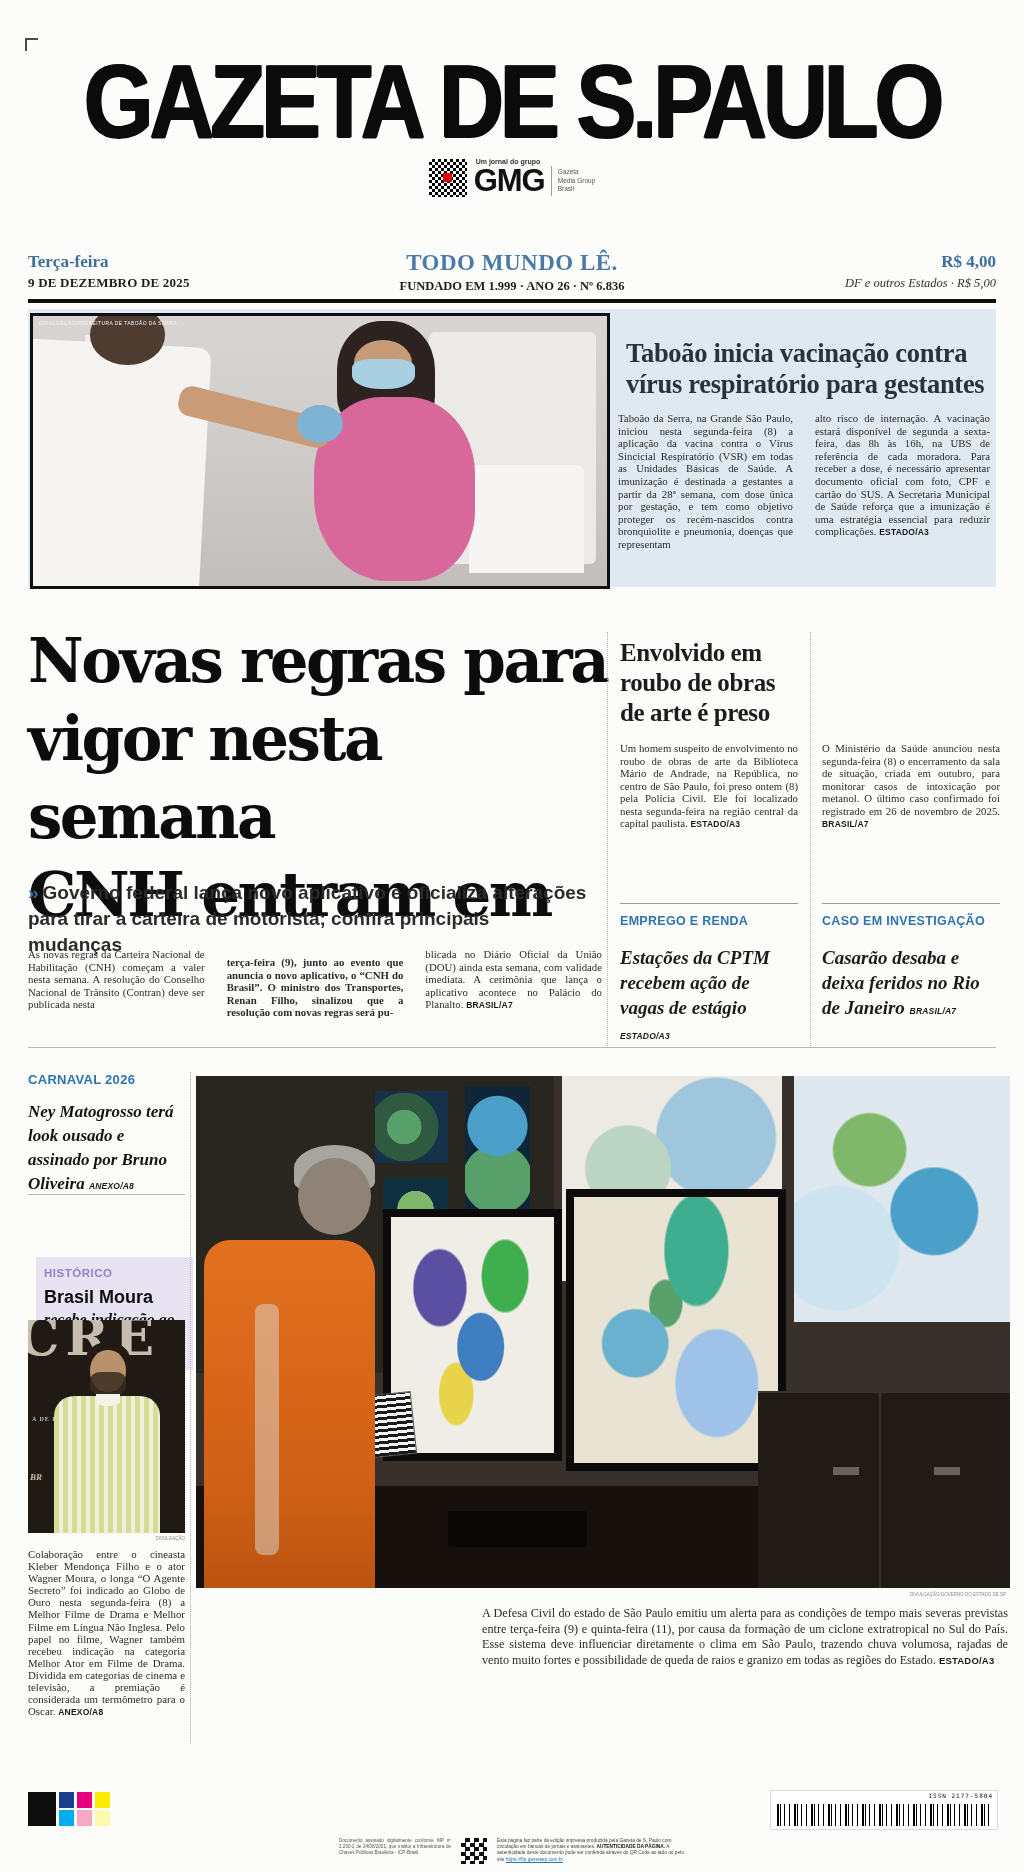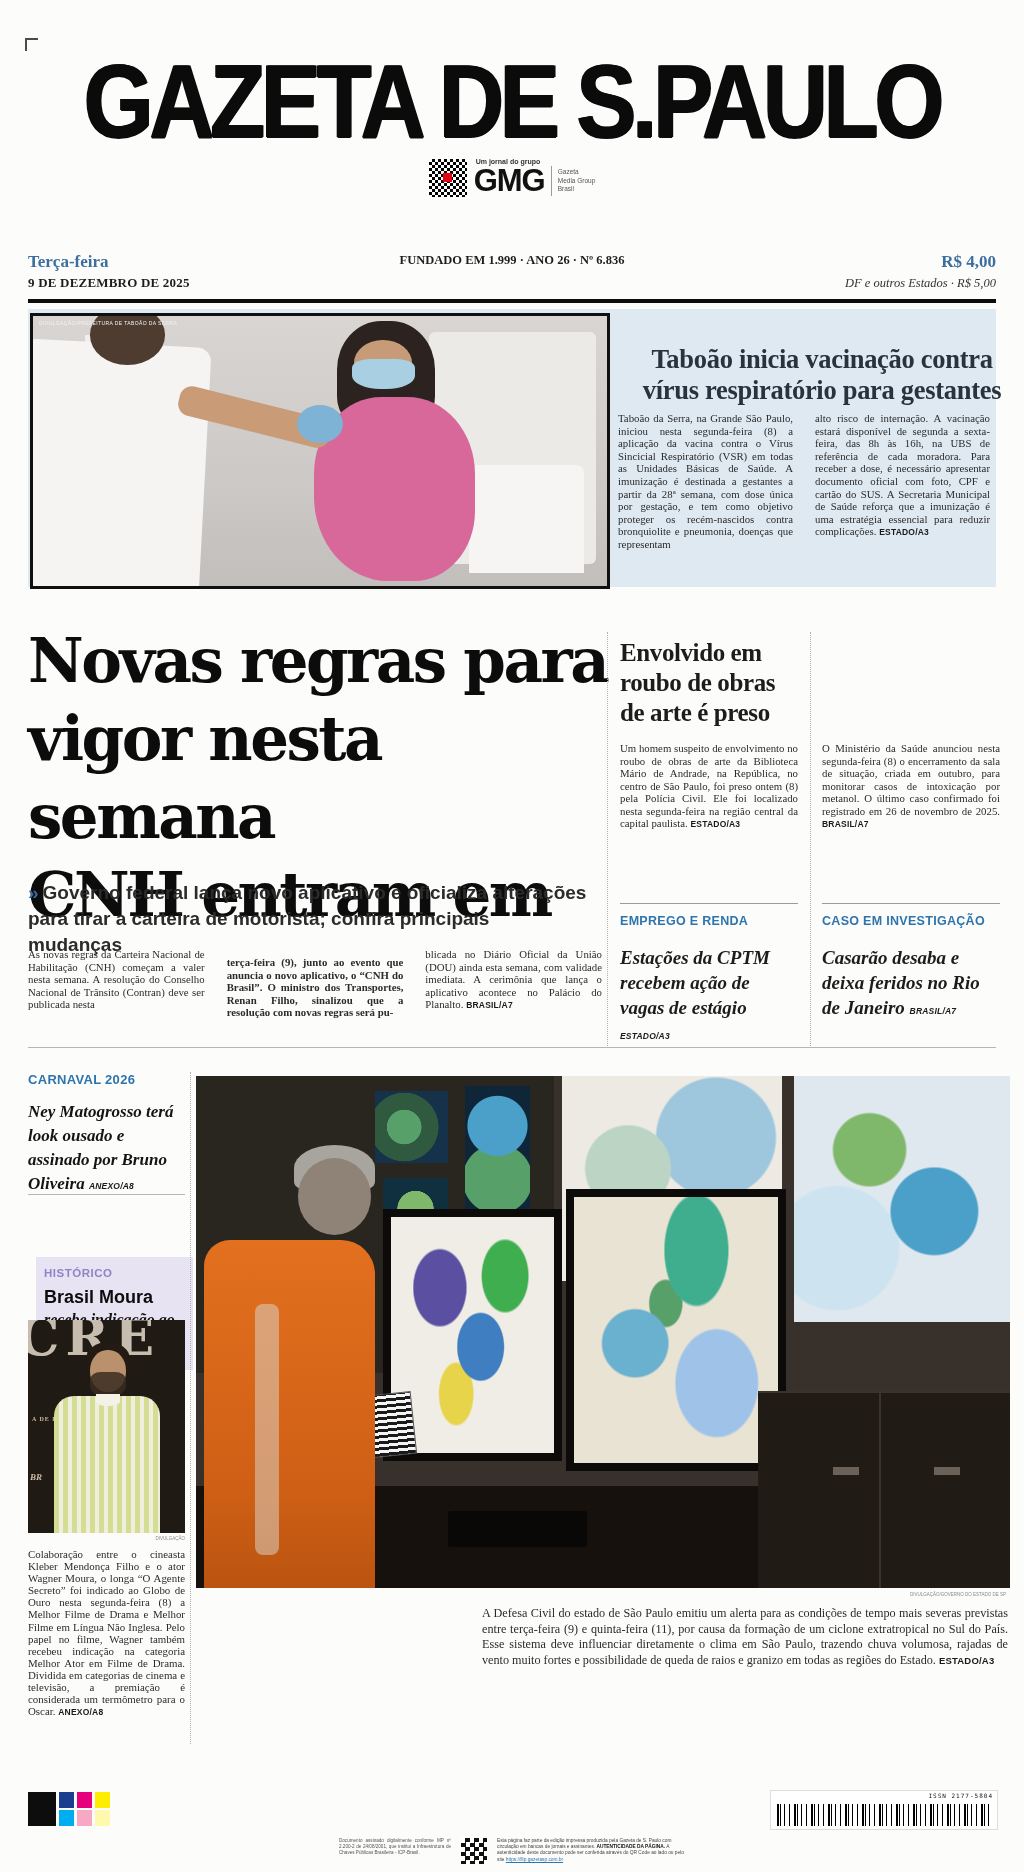--- a/index.html
+++ b/index.html
@@ -201,20 +201,21 @@
         </div>
       </div>
     </div>
   </div>
 
   <div class="abs dl-left">
     <div class="dl-day">Terça-feira</div>
     <div class="dl-date">9 DE DEZEMBRO DE 2025</div>
   </div>
   <div class="abs dl-center">
+    <div class="dl-slogan">TODO MUNDO LÊ.</div>
     <div class="dl-founded">FUNDADO EM 1.999 · ANO 26 · Nº 6.836</div>
   </div>
   <div class="abs dl-right">
     <div class="dl-price">R$ 4,00</div>
     <div class="dl-price2">DF e outros Estados · R$ 5,00</div>
   </div>
   <div class="abs rule-top"></div>
 
   <div class="abs panel"></div>
   <div class="abs photo-vax">
@@ -225,21 +226,21 @@
     <div class="vax-coat"></div>
     <div class="vax-nhair"></div>
     <div class="vax-phair"></div>
     <div class="vax-face"></div>
     <div class="vax-mask"></div>
     <div class="vax-torso"></div>
     <div class="vax-arm"></div>
     <div class="vax-glove"></div>
     <div class="vax-credit">DIVULGAÇÃO/PREFEITURA DE TABOÃO DA SERRA</div>
   </div>
-  <h2 class="abs ts-head" style="margin:14px;text-align:center;">Taboão inicia vacinação contra vírus respiratório para gestantes</h2>
+  <h2 class="abs ts-head" style="margin:8px;">Taboão inicia vacinação contra vírus respiratório para gestantes</h2>
   <div class="abs ts-cols">
     <p class="ts-col just" style="margin:0;">Taboão da Serra, na Grande São Paulo, iniciou nesta segunda-feira (8) a aplicação da vacina contra o Vírus Sincicial Respiratório (VSR) em todas as Unidades Básicas de Saúde. A imunização é destinada a gestantes a partir da 28ª semana, com dose única por gestação, e tem como objetivo proteger os recém-nascidos contra bronquiolite e pneumonia, doenças que representam</p>
     <p class="ts-col just" style="margin:0;">
       <span>alto risco de internação. A vacinação estará disponível de segunda a sexta-feira, das 8h às 16h, na UBS de referência de cada moradora. Para receber a dose, é necessário apresentar documento oficial com foto, CPF e cartão do SUS. A Secretaria Municipal de Saúde reforça que a imunização é uma estratégia essencial para reduzir complicações.</span>
       <b class="ref">ESTADO/A3</b>
     </p>
   </div>
 
   <h1 class="abs mh" style="margin:0;">
     <span style="display:block">Novas regras para</span>

